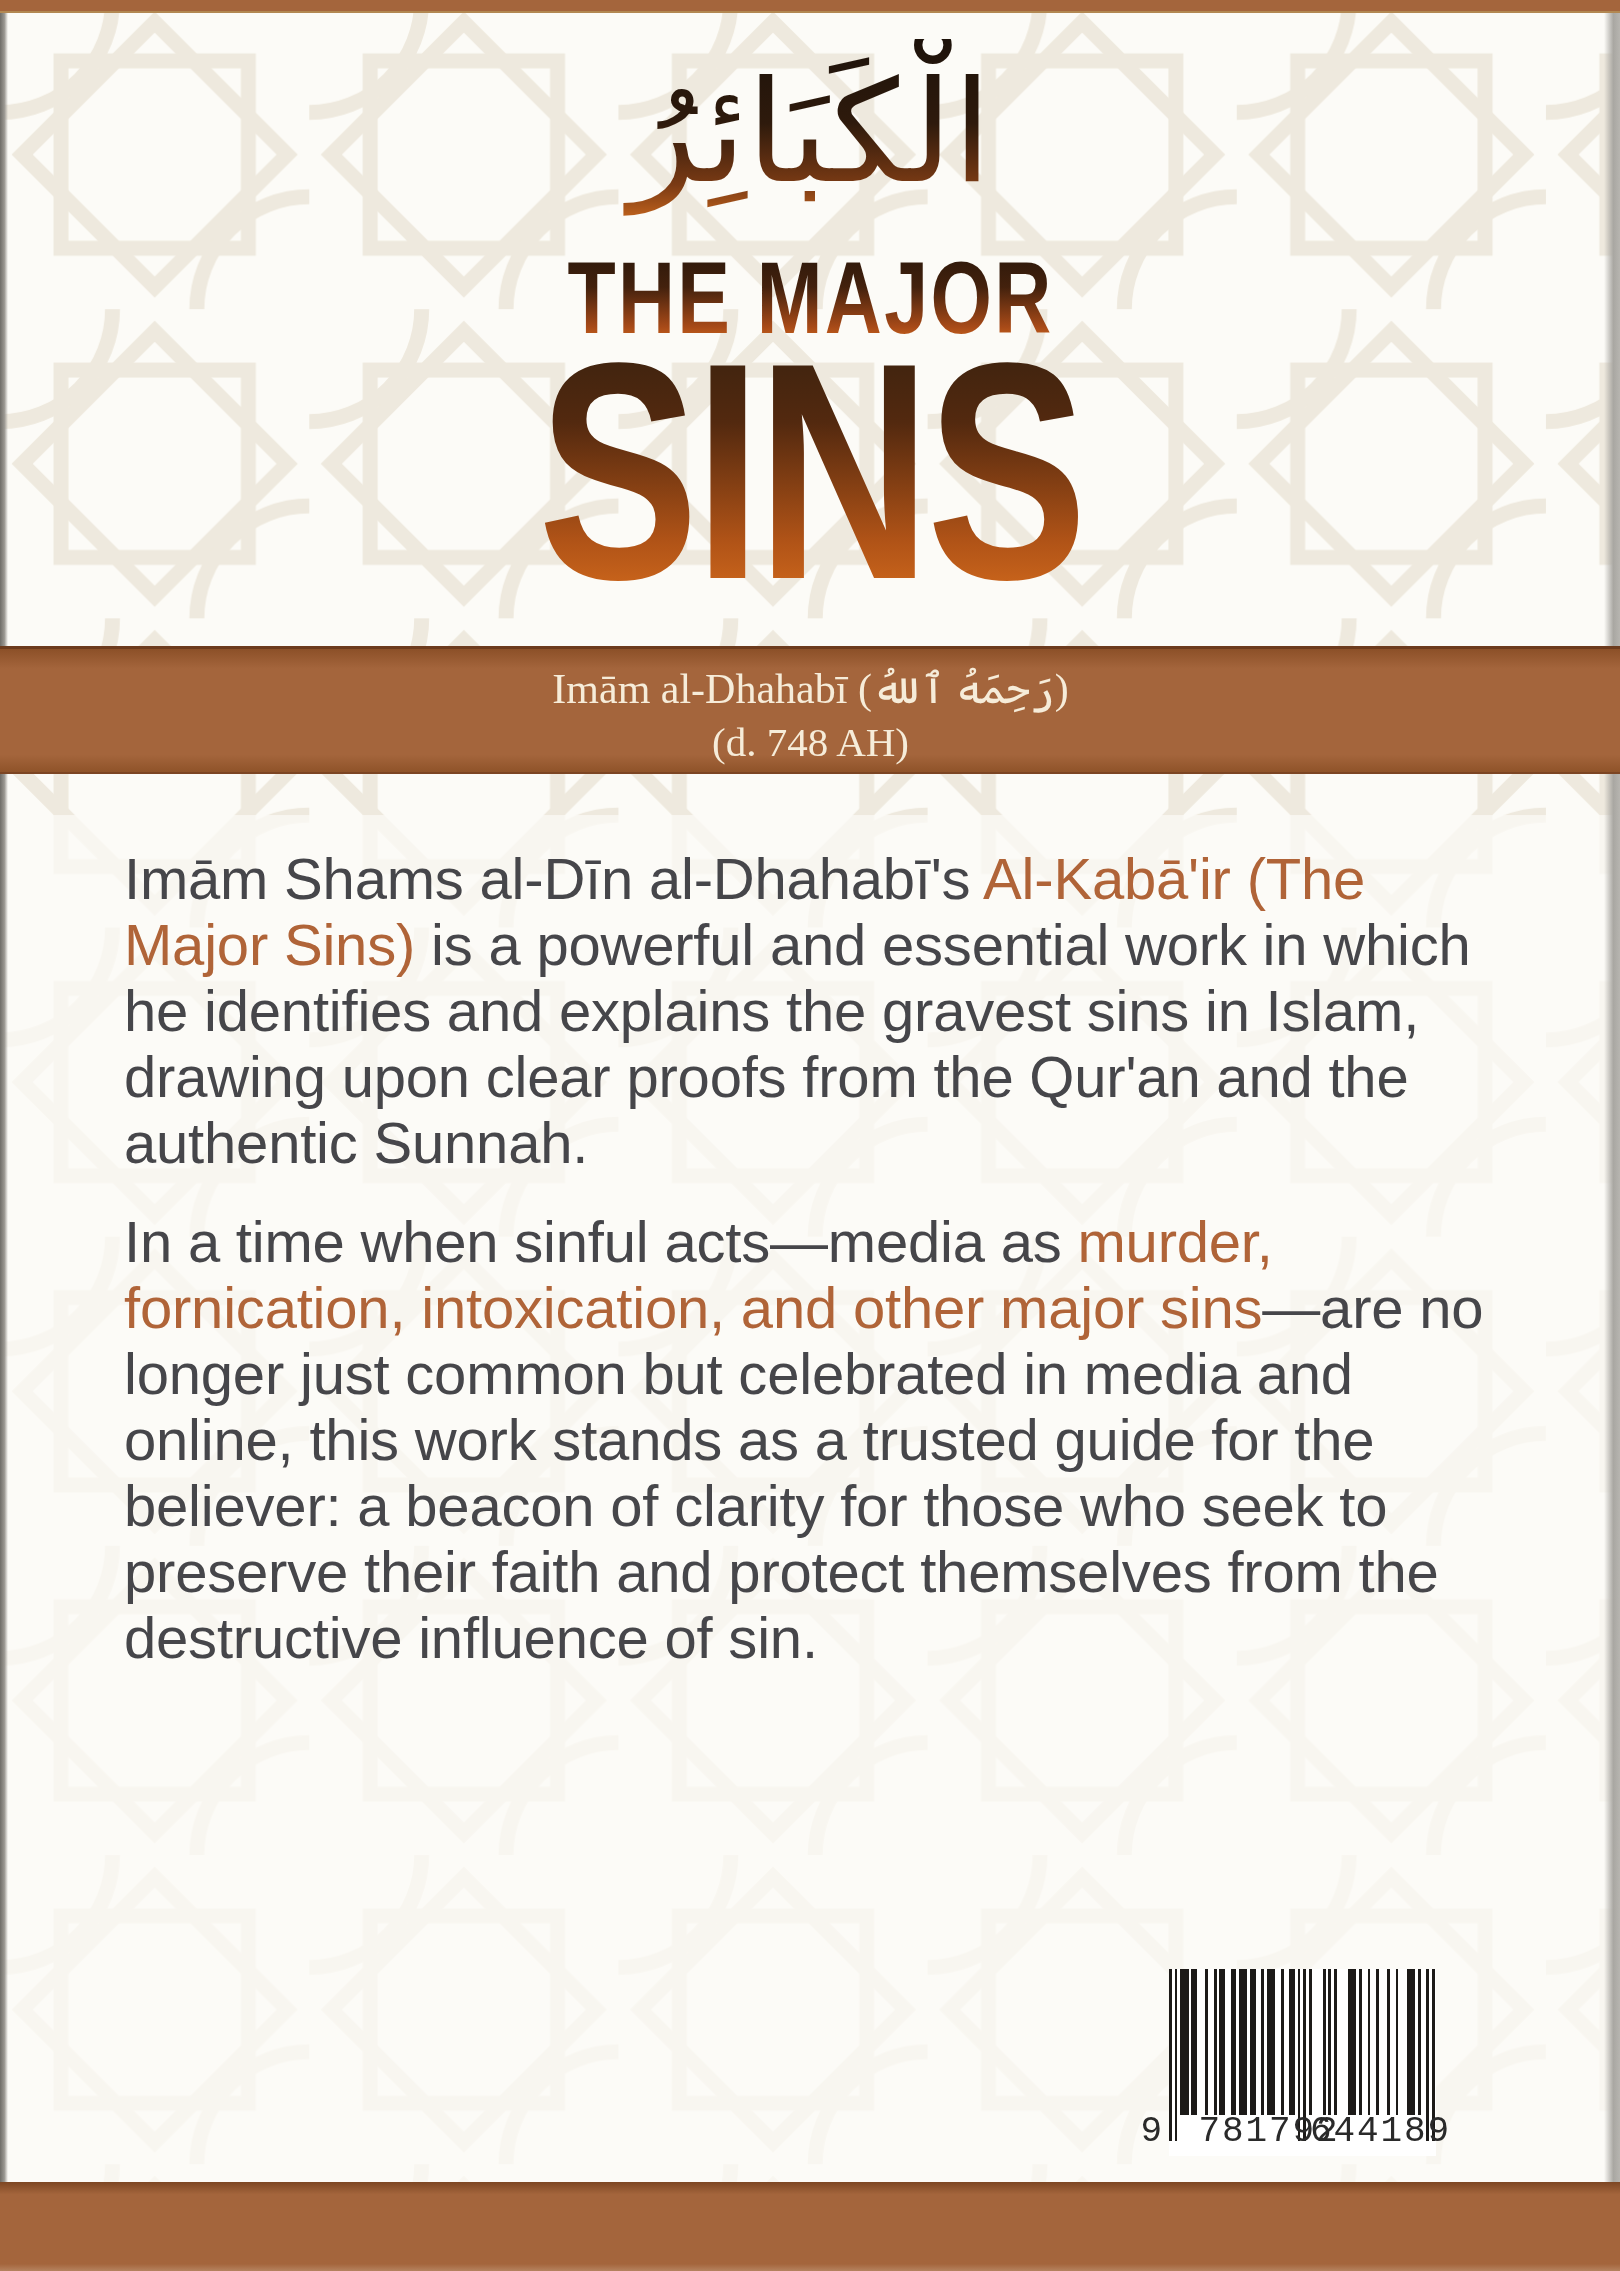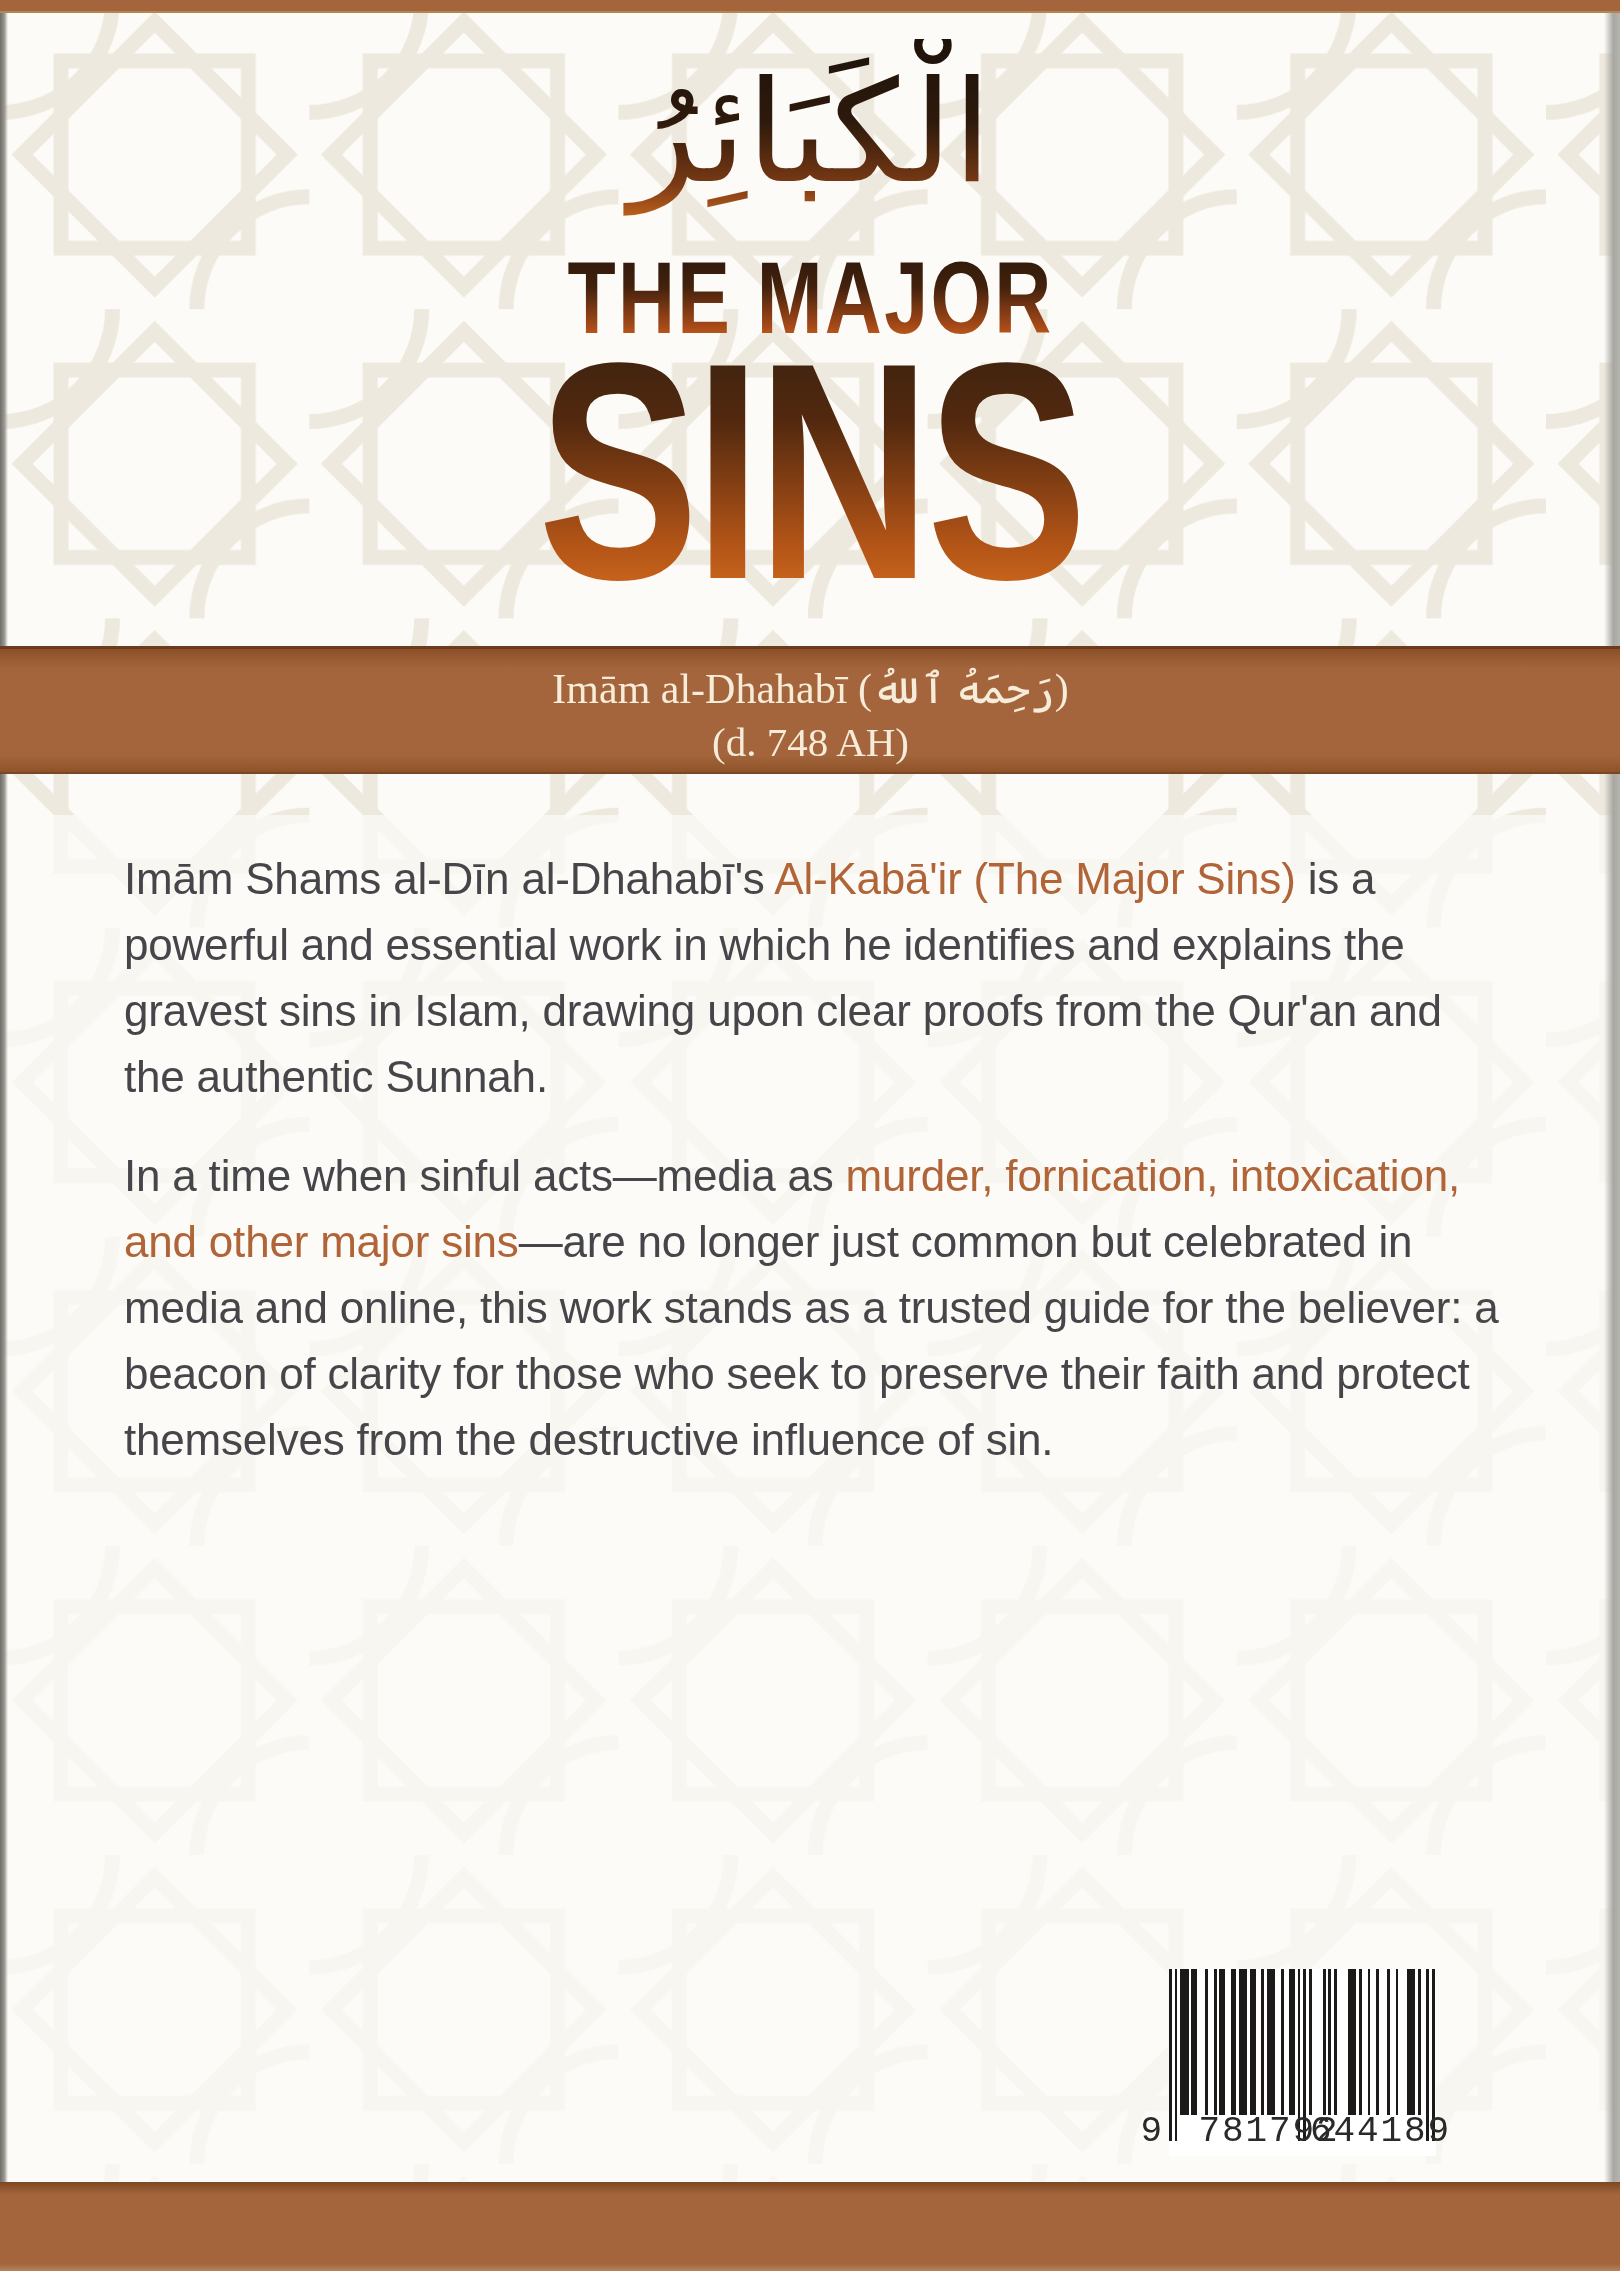--- a/index.html
+++ b/index.html
@@ -70,21 +70,21 @@
     color:#f6ecd9;
     font-family:"Liberation Serif", serif;
   }
   .author-name{ margin-top:13px; font-size:42px; line-height:54px; }
   .author-death{ font-size:41px; line-height:52px; }
 
   
   .blurb{
     position:absolute; left:124px; top:846px; width:1381px;
     color:var(--body-text,#46464a);
-    font-size:44px; line-height:66px;
+    font-size:58px; line-height:66px;
     letter-spacing:-0.2px;
   }
   .blurb p{ margin-bottom:33px; }
   .blurb .accent{ color:var(--accent,#b06438); }
 
   
   .barcode{
     position:absolute; left:1169px; top:1969px; width:267px; height:187px;
     background:#fff;
   }

